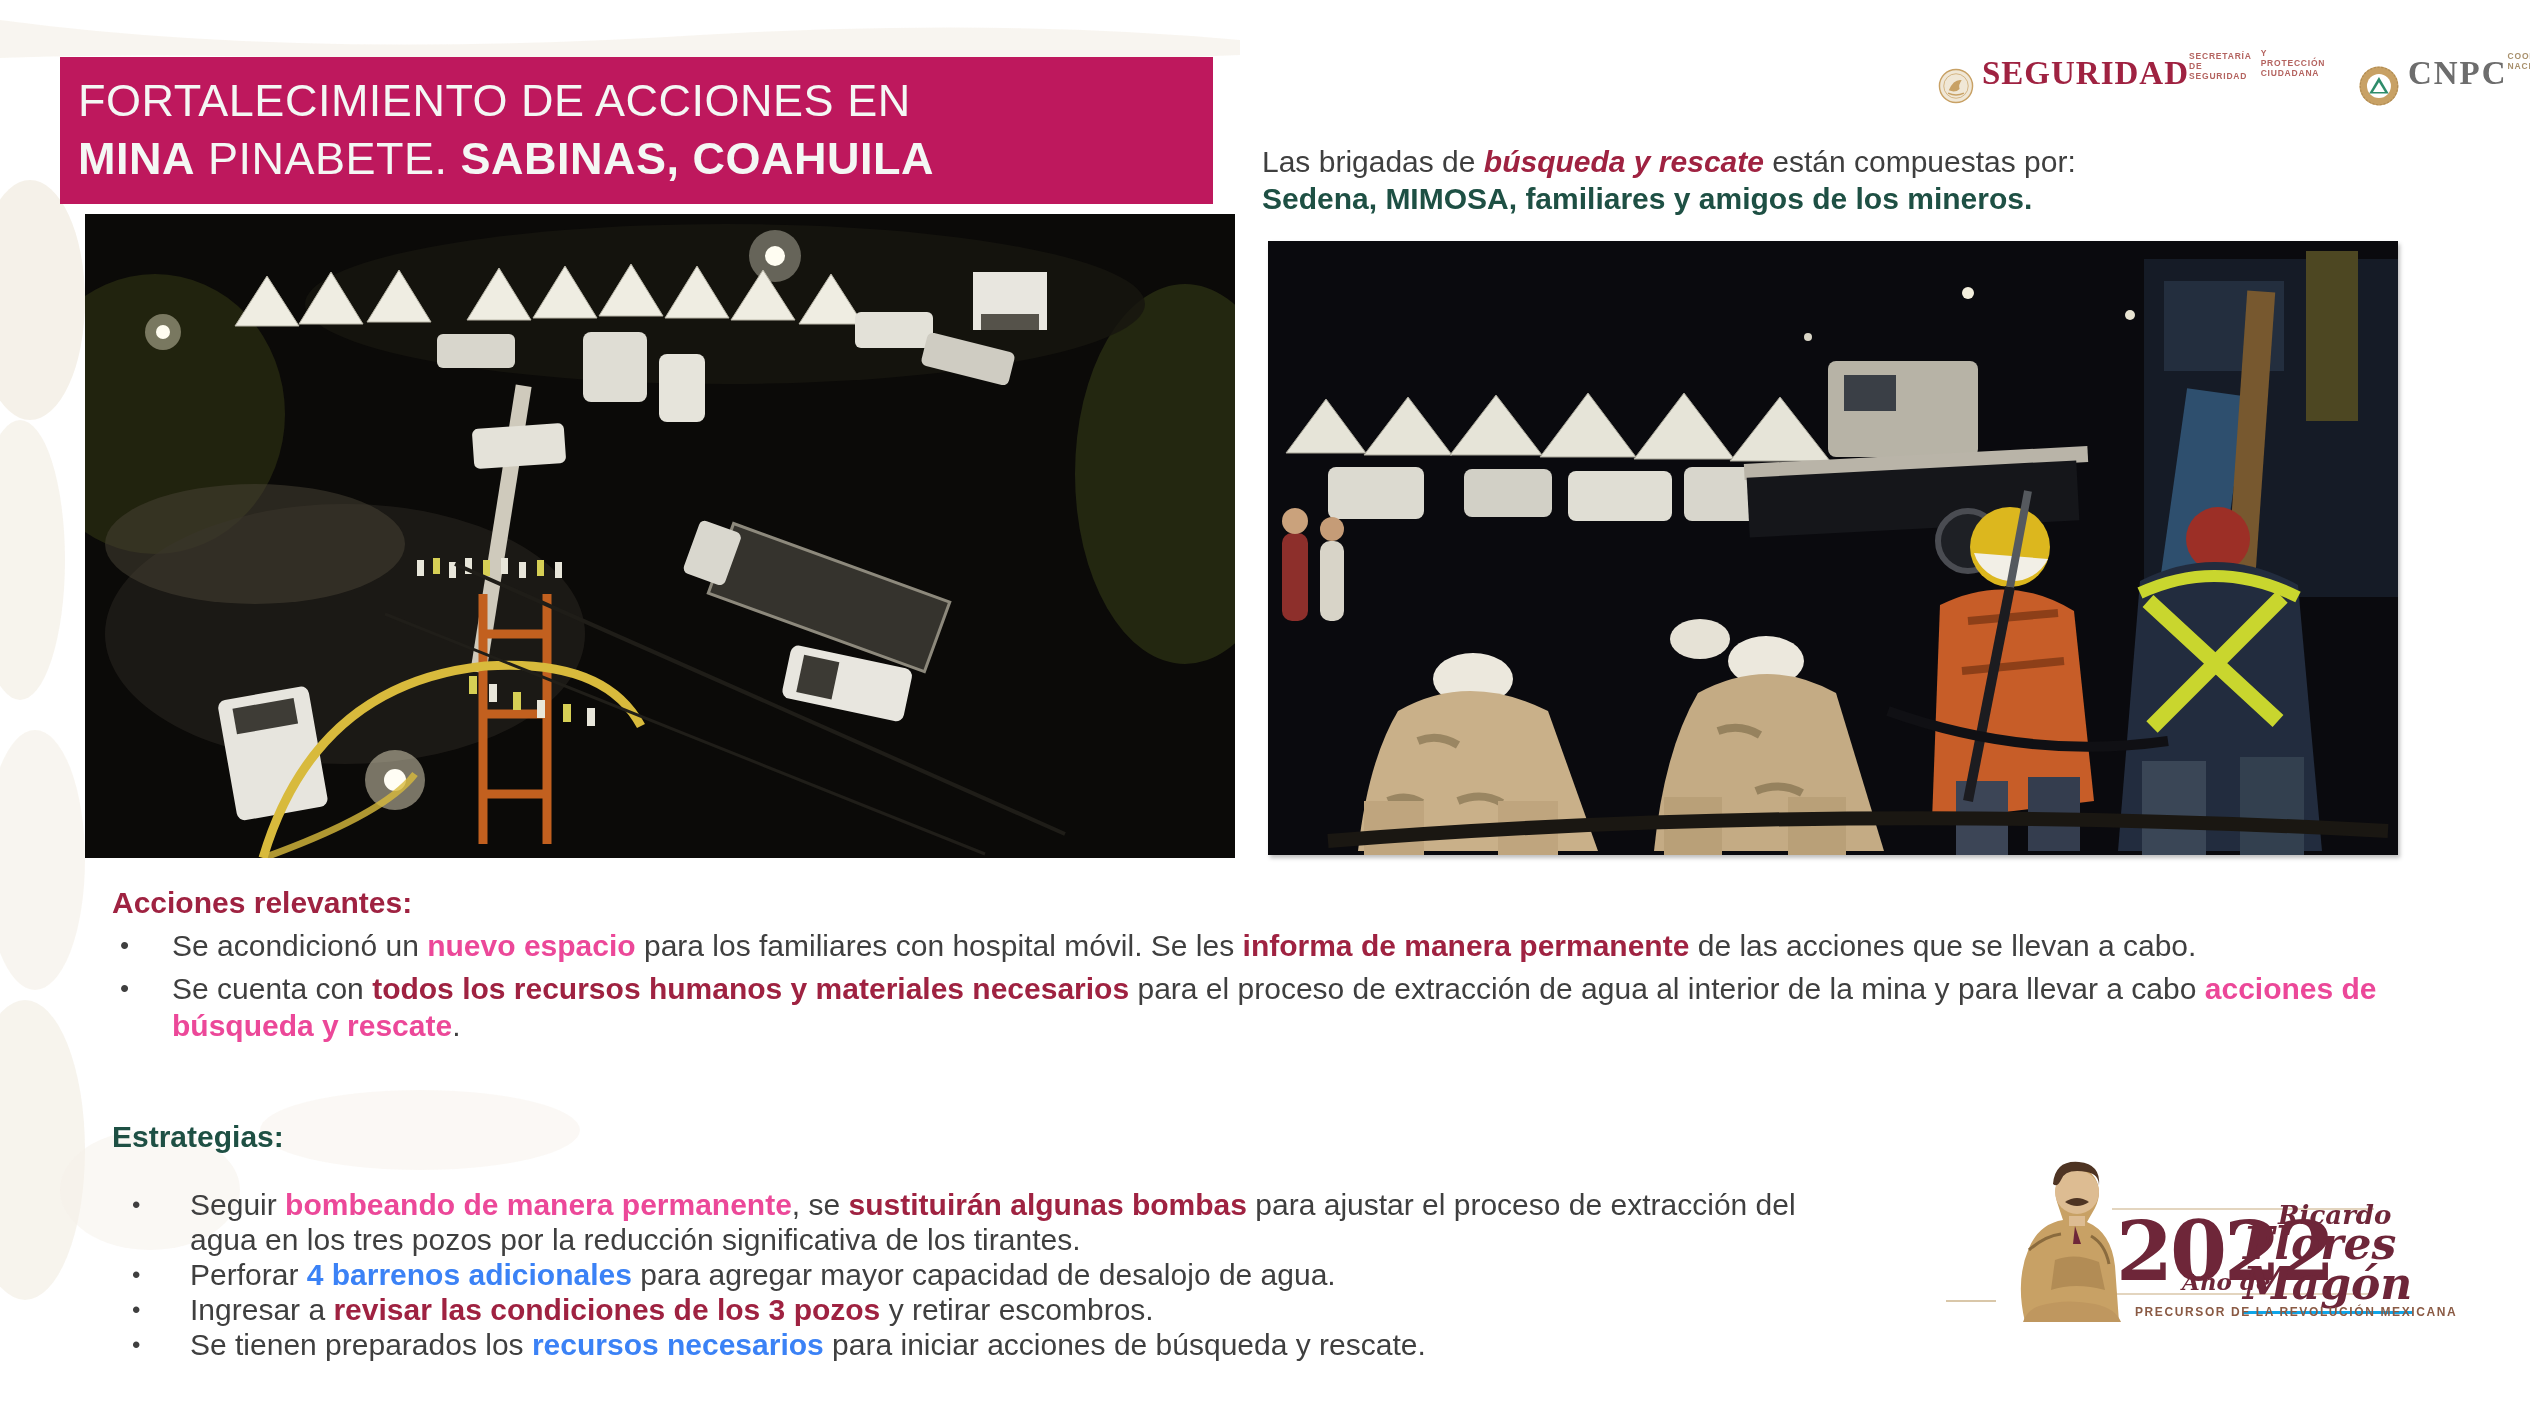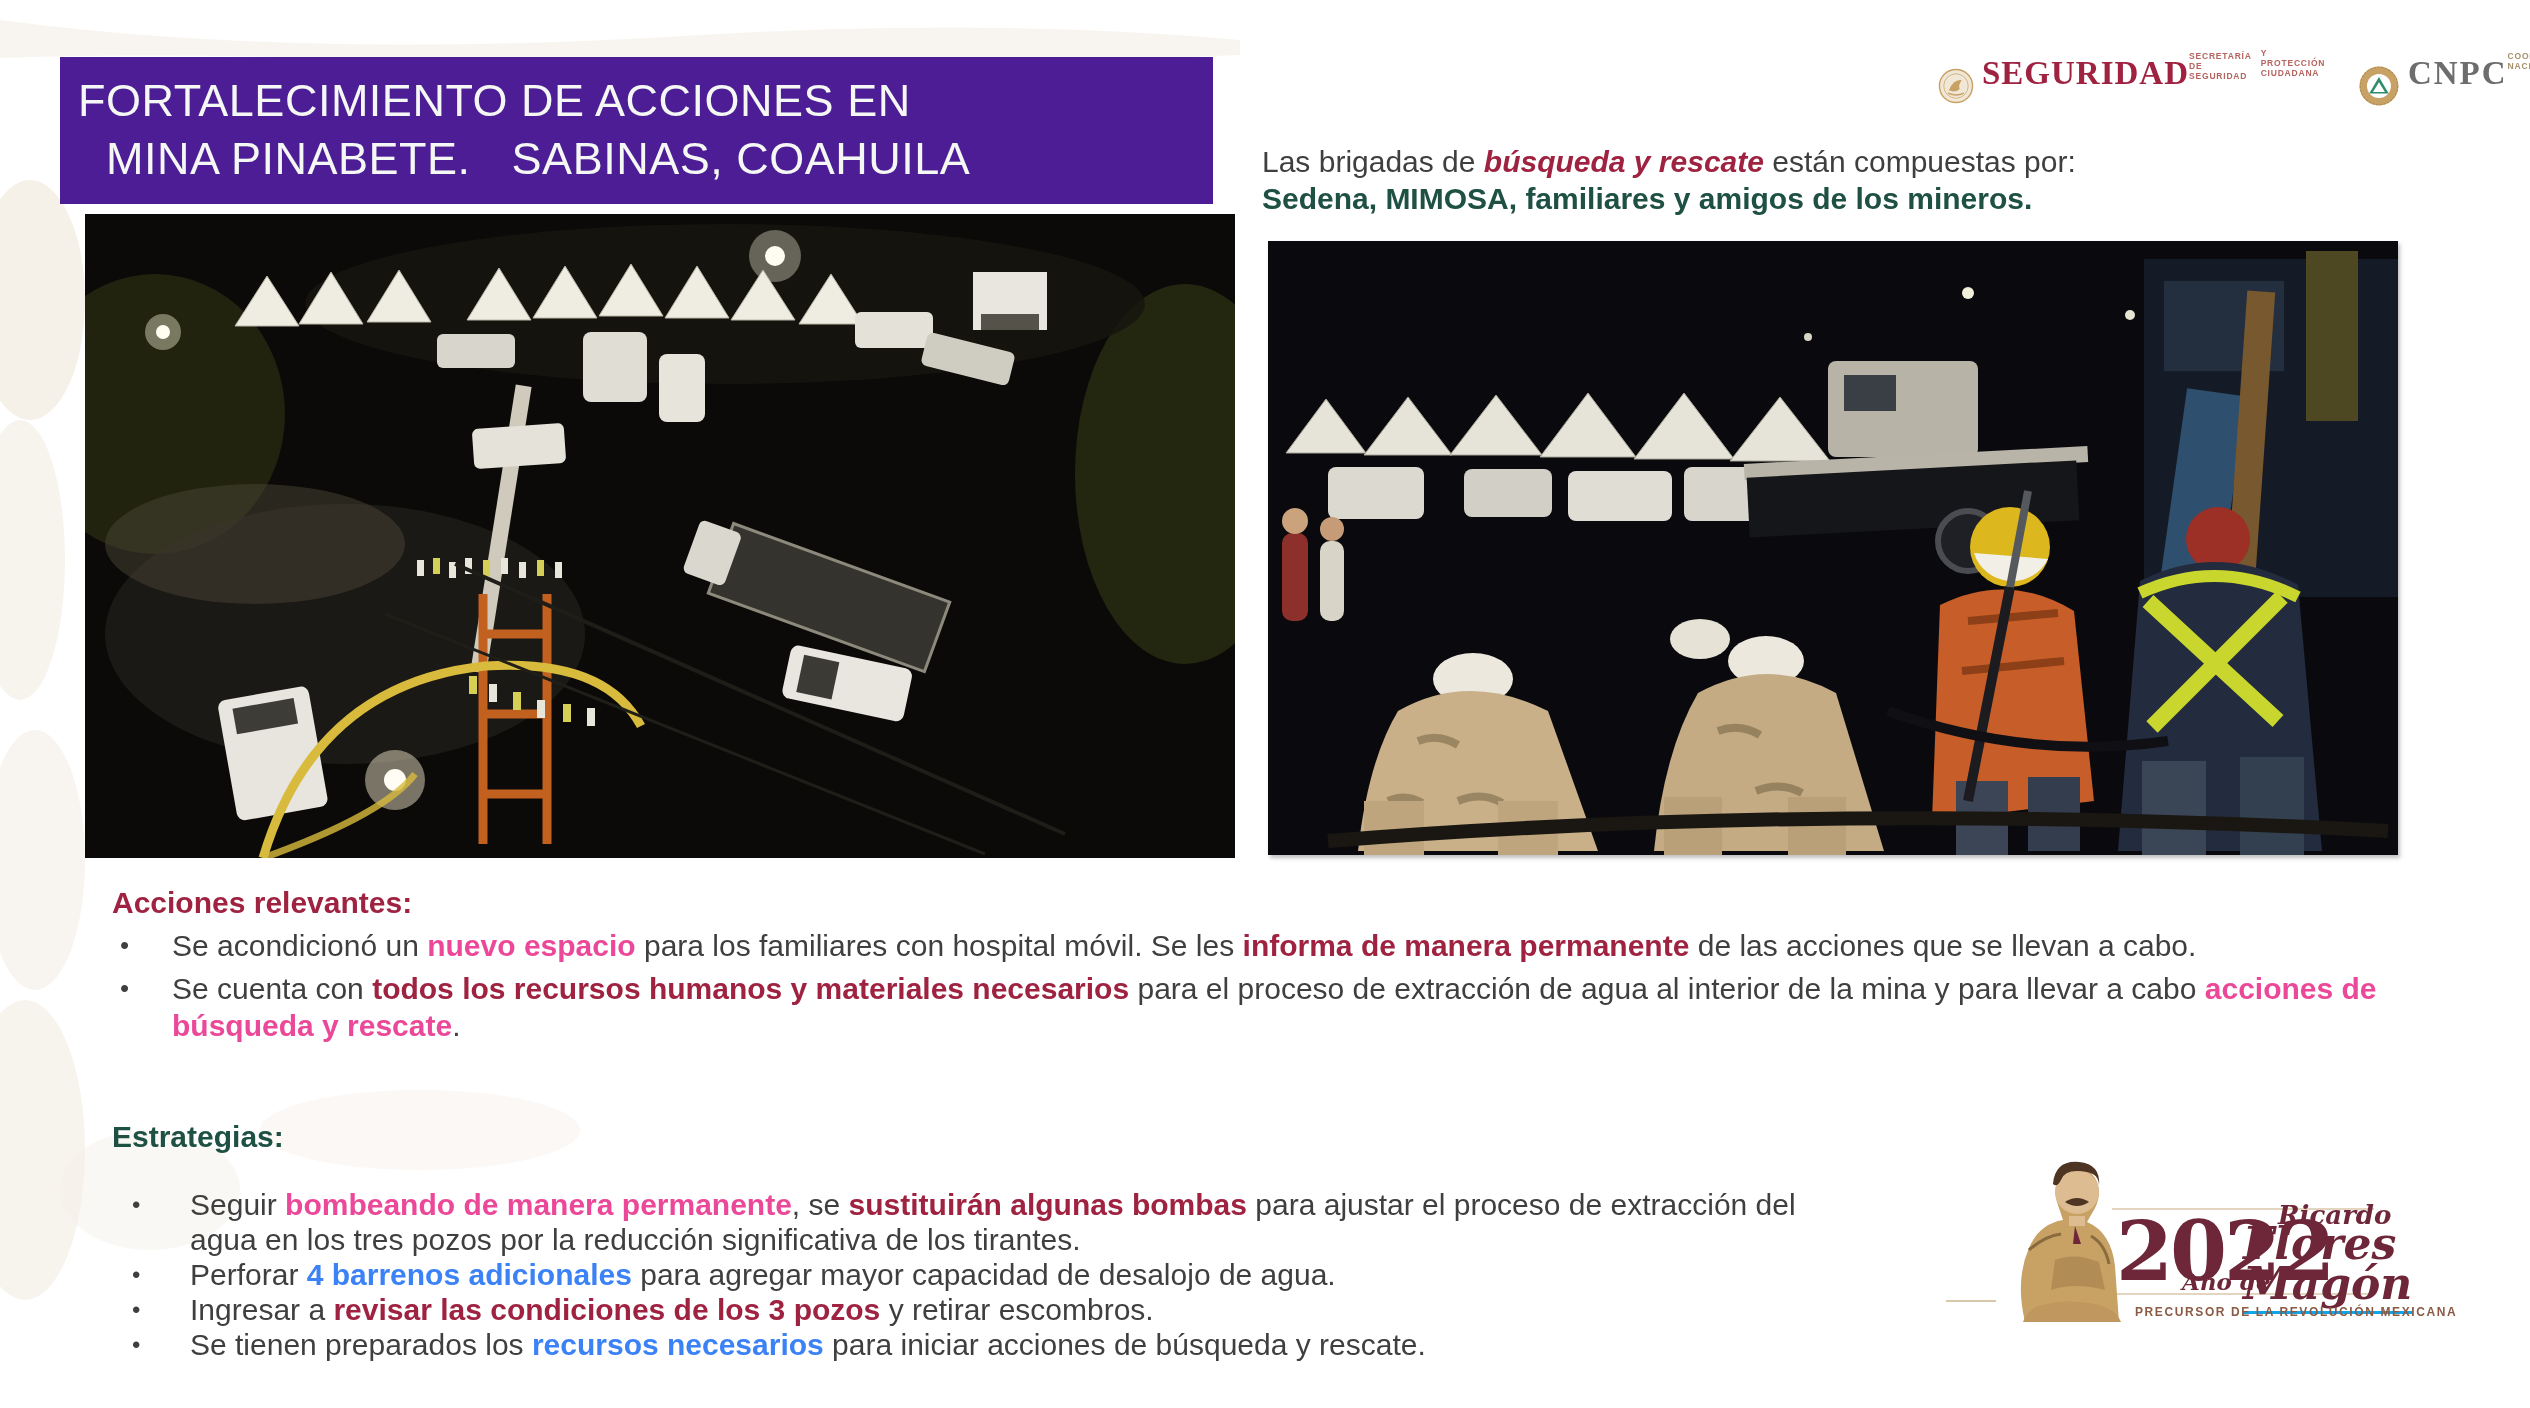--- a/index.html
+++ b/index.html
@@ -8,24 +8,24 @@
   .slide {
     position:relative; width:2530px; height:1408px;
     background:#ffffff; overflow:hidden;
   }
   
   .watermark { position:absolute; inset:0; pointer-events:none; }
 
   
   .banner {
     position:absolute; left:60px; top:57px; width:1153px; height:147px;
-    background:#4c1d95; color:#f4f7f4; padding:15px 20px 0 18px;
+    background:#be185d; color:#f4f7f4; padding:15px 20px 0 18px;
   }
   .banner-line { font-size:45px; line-height:58px; letter-spacing:.5px; white-space:nowrap; }
-  .banner-line .seg-tbold  { font-weight:400;margin-left:28px; }
+  .banner-line .seg-tbold  { font-weight:700; }
   .banner-line .seg-tlight { font-weight:400; }
 
   
   .logos { position:absolute; left:1938px; top:48px; width:470px; height:82px; display:flex; align-items:flex-start; gap:28px; }
   .logo-block { display:flex; align-items:flex-start; gap:8px; }
   .logo-text { display:flex; flex-direction:row; }
   .seguridad-word { font-family:"Liberation Serif", serif; font-weight:700; font-size:33px; line-height:34px; letter-spacing:1px; color:#9F2241; margin-top:8px;}
   .cnpc-word      { font-family:"Liberation Serif", serif; font-weight:700; font-size:33px; line-height:34px; letter-spacing:2px; color:#6d6d6d; margin-top:8px;}
   .logo-sub { font-size:8.5px; font-weight:700; letter-spacing:.8px; line-height:10px; margin-top:3px; }
   .seguridad-sub { color:#b4635f; }

